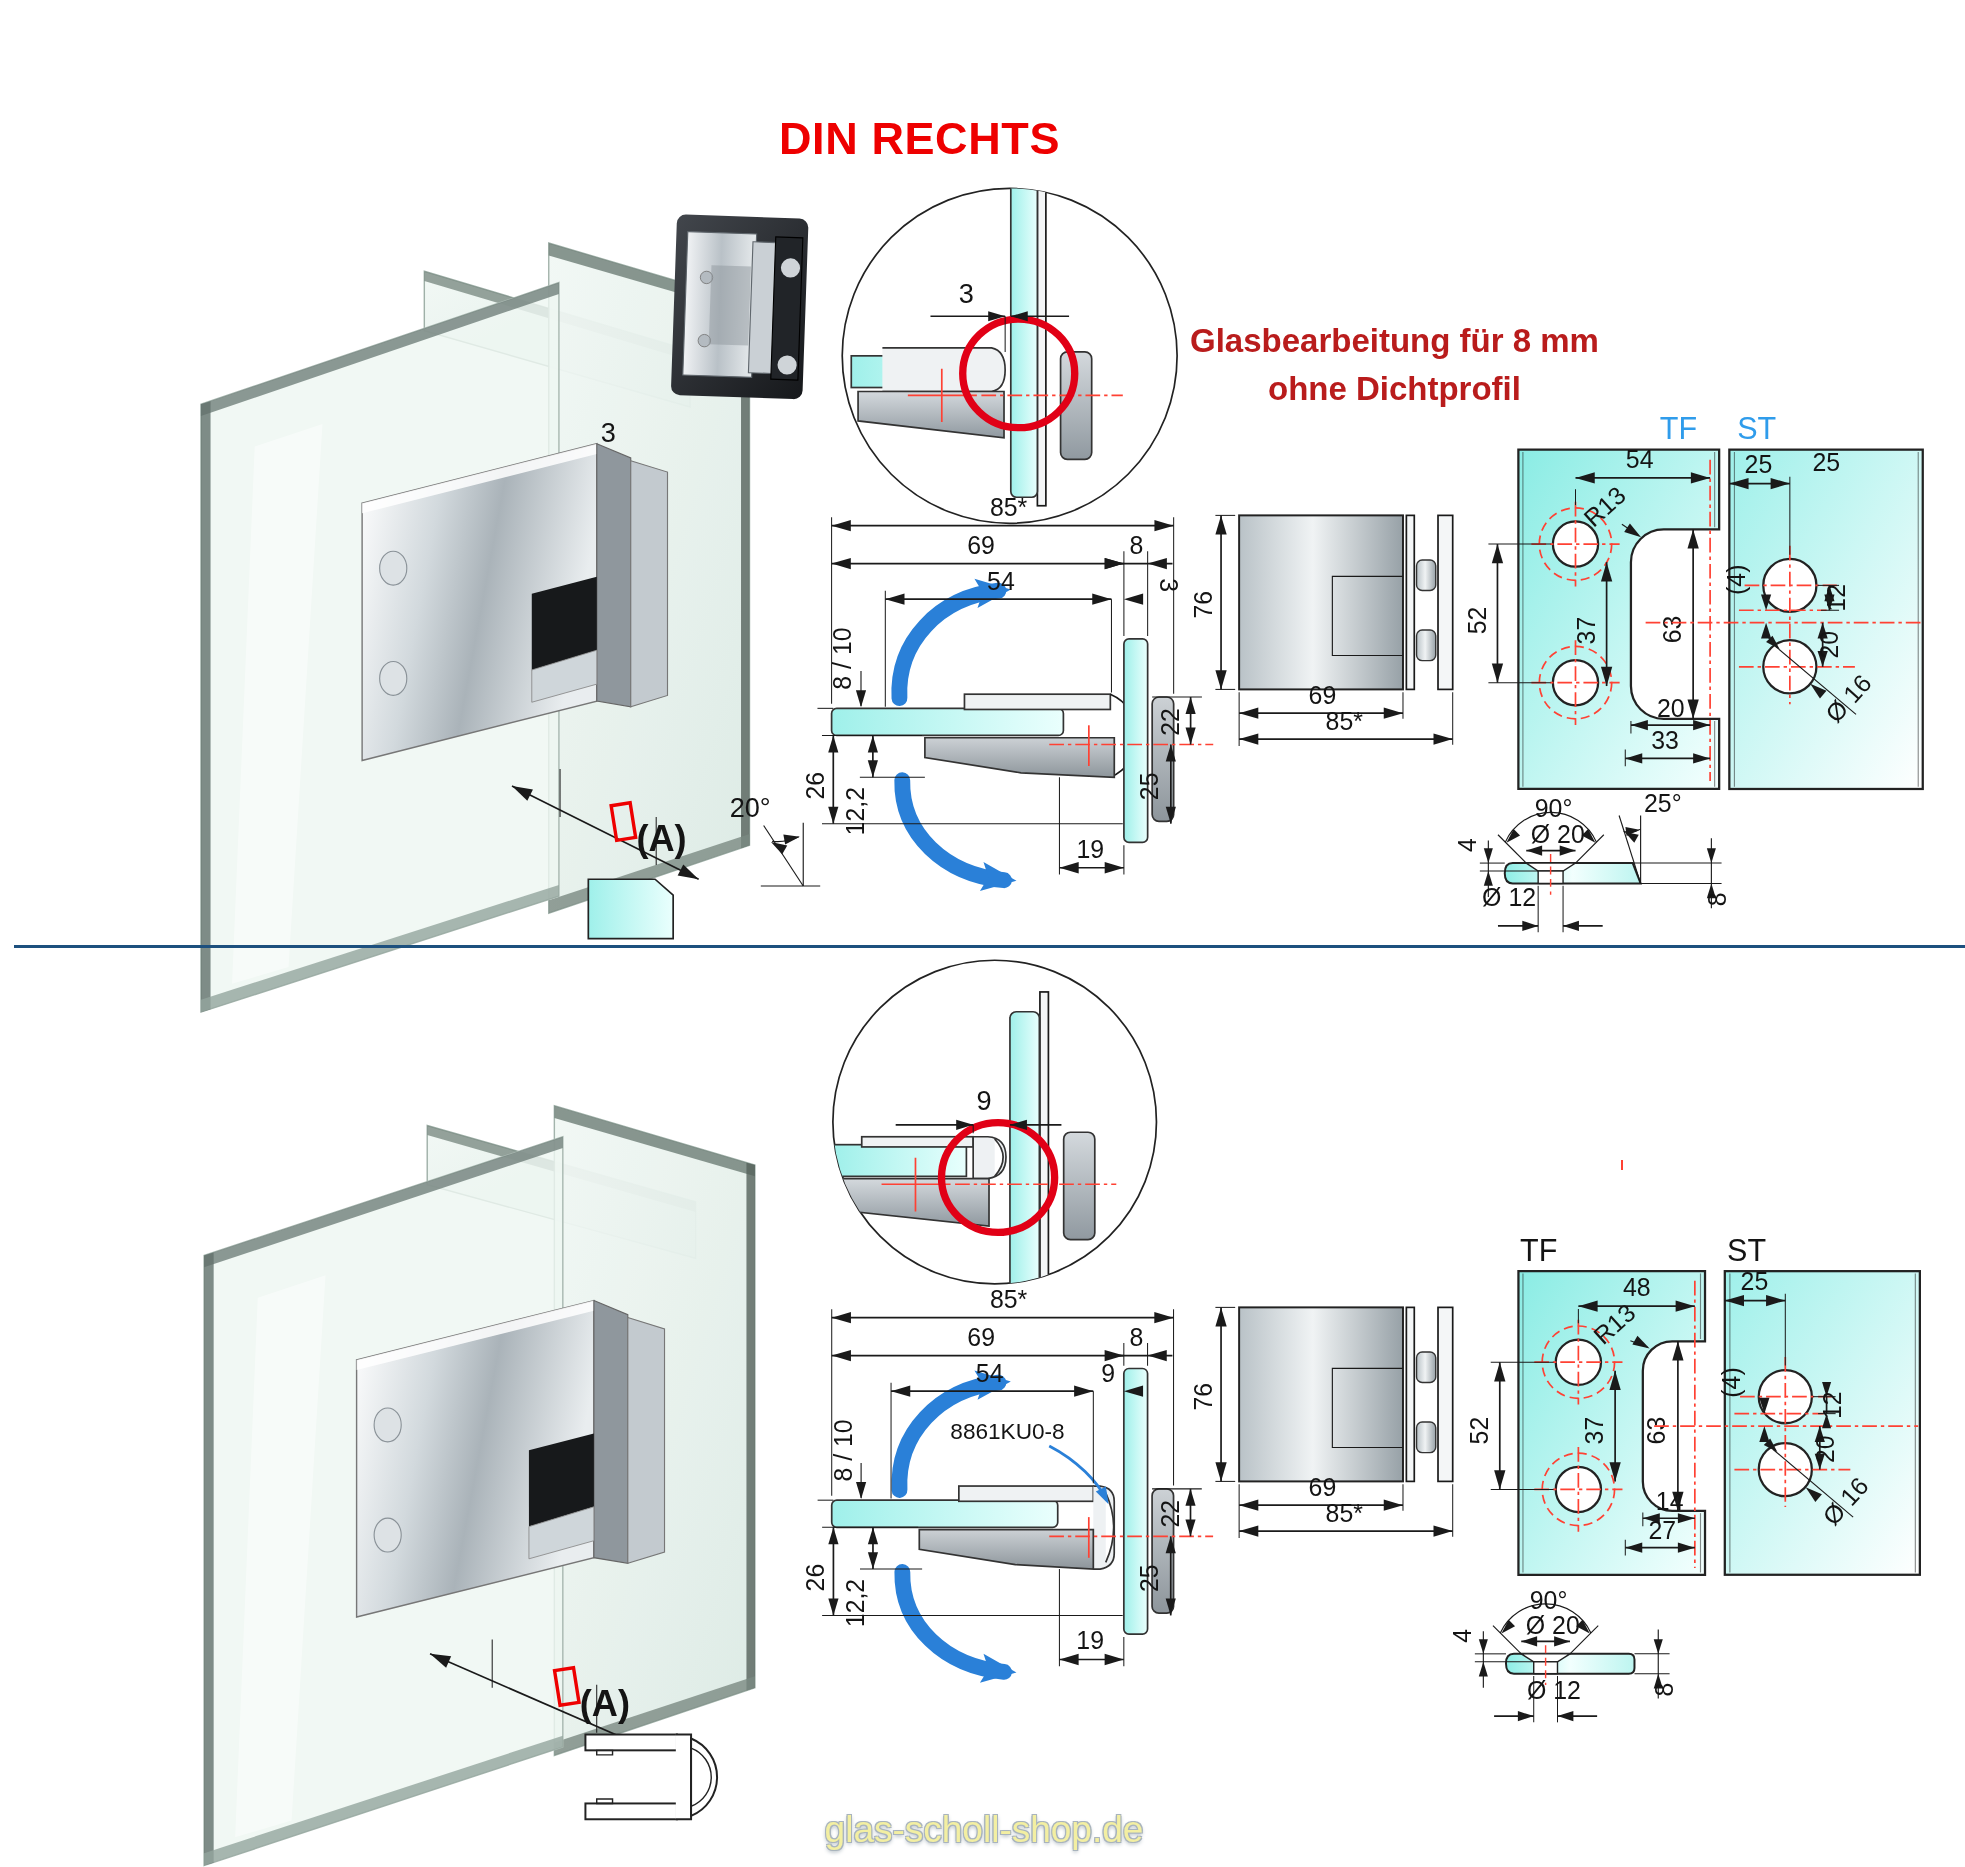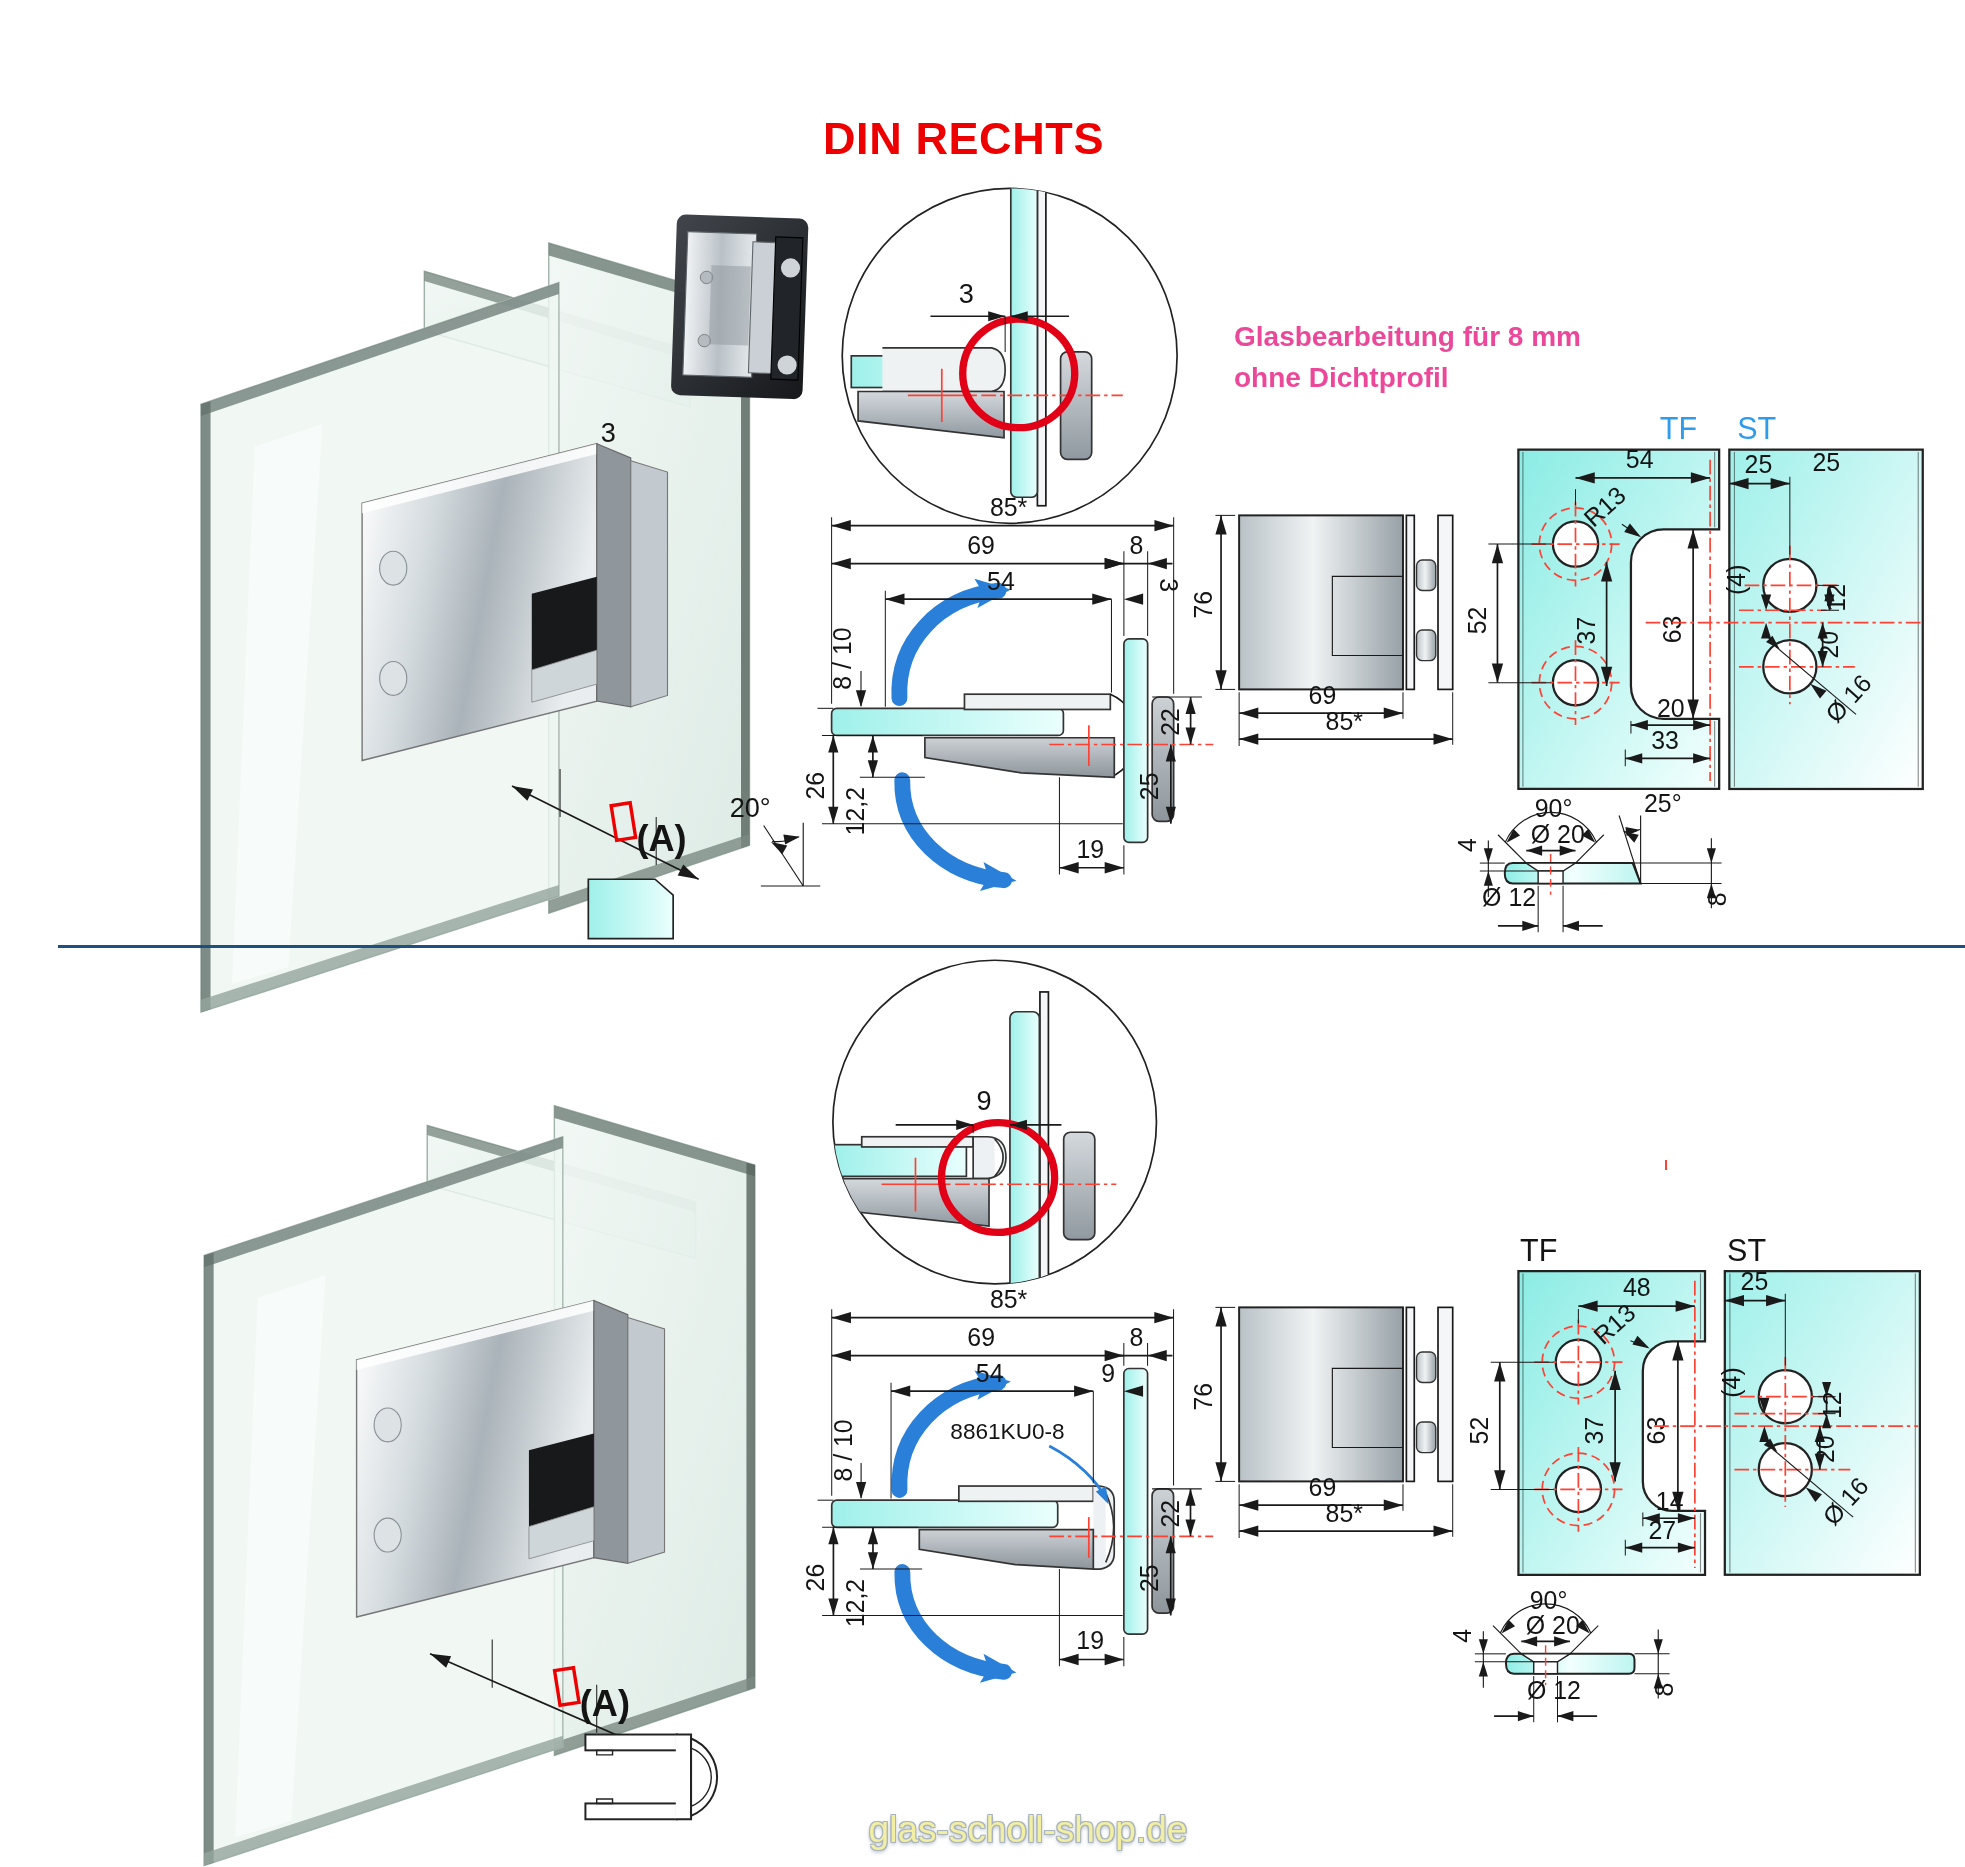--- a/index.html
+++ b/index.html
@@ -1,36 +1,36 @@
 <!DOCTYPE html>
 <html style="font-size:9px"><head>
 <meta charset="utf-8">
 <style>
   html,body{margin:0;padding:0;background:#fff;}
   body{width:1965px;height:1868px;position:relative;font-family:"Liberation Sans",sans-serif;}
-  .abs{position:absolute;margin-left:44px;}
+  .abs{position:absolute;}
   svg{position:absolute;overflow:visible;}
   svg text{font-family:"Liberation Sans",sans-serif;fill:#141414;}
   .t44{font-size:44px;}
   .t40{font-size:40px;}
   .t48{font-size:48px;}
   .tlb{font-size:54px;}
   .blue{fill:#2f9ceb;}
   .k{stroke:#1a1a1a;stroke-width:3;fill:none;}
   .k2{stroke:#1a1a1a;stroke-width:2;fill:none;}
   .thn{stroke:#1a1a1a;stroke-width:1.8;fill:none;}
   .ar{fill:#1a1a1a;stroke:none;}
   .rd{stroke:#ff4133;stroke-width:3;fill:none;stroke-dasharray:26 7 6 7;}
   .rs{stroke:#ff4133;stroke-width:3;fill:none;}
   .ring{stroke:#ff4133;stroke-width:3;fill:none;stroke-dasharray:16 9;}
   .wh{fill:#f4f6f7;stroke:#1a1a1a;stroke-width:3;}
   .blarrow{stroke:#2a80d8;stroke-width:28;fill:none;stroke-linecap:round;}
   .bl{fill:#2a80d8;}
   #title{left:779px;top:113px;color:#ee0000;font-size:45px;font-weight:bold;letter-spacing:0.6px;}
-  #note{left:1190px;top:317px;color:#ec4899;font-size:28px;font-weight:bold;line-height:1.45;}
+  #note{left:1190px;top:317px;color:#b91c1c;font-size:33px;font-weight:bold;line-height:1.45;text-align:center;}
   #divider{left:14px;top:945px;width:1951px;height:2.8px;background:#1d507e;}
   #red-artifact{left:1621px;top:1160px;width:2.3px;height:10.2px;background:#ff4133;}
   #watermark{left:752px;top:1809px;width:464px;text-align:center;font-size:37px;font-weight:normal;color:#f3efa2;
      text-shadow:-1.1px -1.1px 0 #a9b4bd,1.1px -1.1px 0 #a9b4bd,-1.1px 1.1px 0 #a9b4bd,1.1px 1.1px 0 #a9b4bd,0 2.3px 4px #9aa7b0;}
 </style>
 </head>
 <body>
 
 <div id="title" class="abs">DIN RECHTS</div>
 

